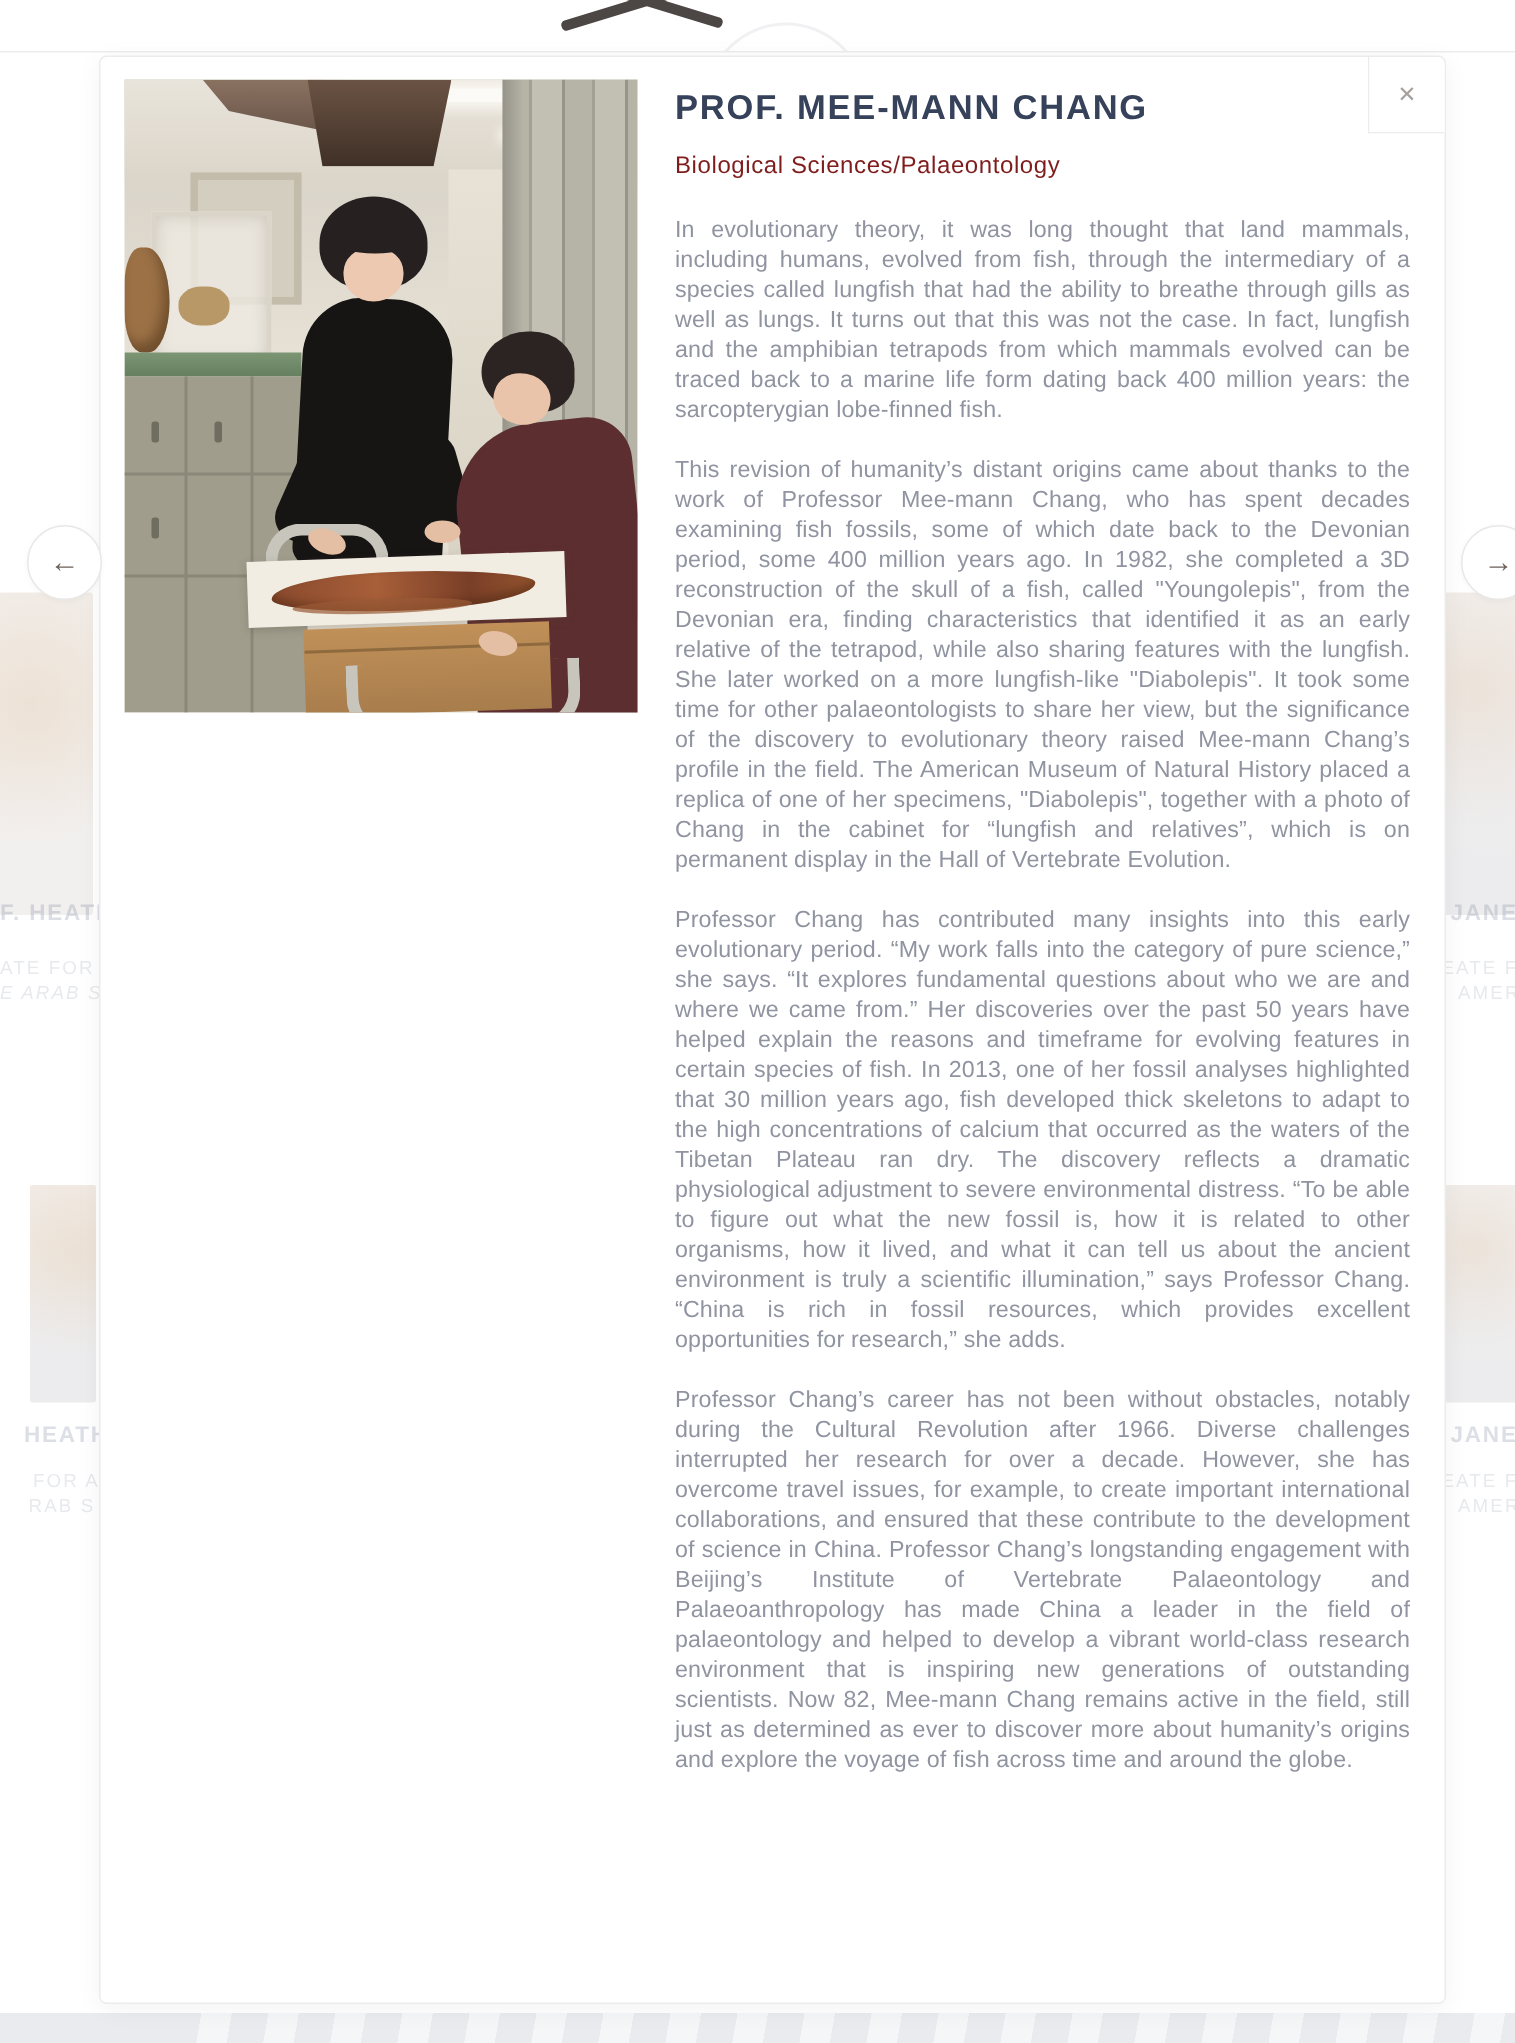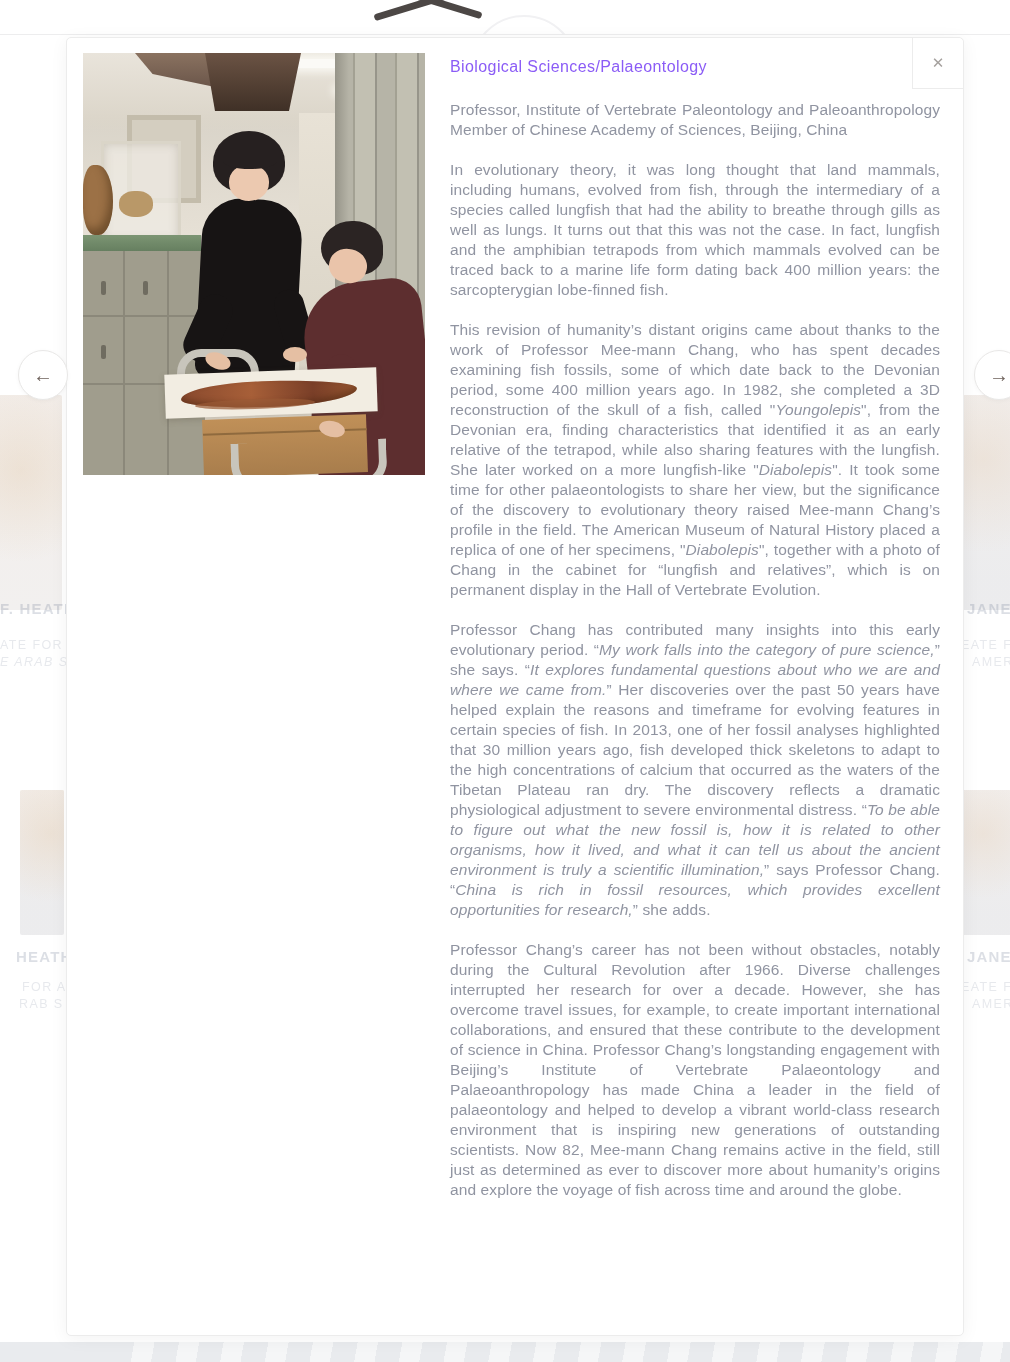--- a/index.html
+++ b/index.html
@@ -83,24 +83,24 @@
   .cart-top{left:82px;top:318px;width:212px;height:44px;background:#f2ede2;transform:rotate(-2deg);box-shadow:0 2px 6px rgba(80,70,55,.25);}
   .fossil-main{left:98px;top:328px;width:176px;height:26px;background:linear-gradient(90deg,#8a4a2e,#a75f38 40%,#7a3f28 75%,#94542f);border-radius:46% 54% 50% 50%/60% 40% 60% 40%;transform:rotate(-2deg);box-shadow:inset 0 -4px 6px rgba(60,30,10,.4);}
   .fossil-bits{left:112px;top:346px;width:120px;height:10px;background:#9a5a36;border-radius:50%;opacity:.7;transform:rotate(-2deg);}
   .cart-handle2{left:148px;top:388px;width:140px;height:40px;border:8px solid #c8c5bc;border-top:none;border-radius:0 0 26px 26px;background:transparent;transform:rotate(-2deg);}
   .cart-wood{left:120px;top:364px;width:164px;height:58px;background:linear-gradient(180deg,#c09058,#a87d4c);transform:rotate(-2deg);}
   .cart-wood-line{left:120px;top:378px;width:164px;height:2px;background:#8f6a3e;transform:rotate(-2deg);}
 
   
   .article{position:absolute;left:383px;top:20px;width:490px;}
   .title{margin:0 0 17px 0;font-size:23px;font-weight:bold;letter-spacing:1.2px;color:#36415a;}
-  .category{margin:0 0 24px 0;font-size:16px;letter-spacing:.4px;color:#8b5cf6;}
+  .category{margin:0 0 24px 0;font-size:16px;letter-spacing:.4px;color:#7f1d1d;}
   .para{margin:0 0 20px 0;font-size:15.5px;line-height:20px;letter-spacing:.1px;
         color:#9094a1;text-align:justify;}
-  .para .it{font-style:italic;}
+  .para .it{}
 </style>
 </head>
 <body>
 
 <div class="page">
 
   <div class="site-header">
     <div class="logo-stroke a"></div>
     <div class="logo-stroke b"></div>
     <div class="logo-arc"></div>
@@ -189,22 +189,22 @@
       <div class="ph fossil-bits"></div>
       <div class="ph w1-hand-l"></div>
       <div class="ph w1-hand-r"></div>
       <div class="ph cart-wood"></div>
       <div class="ph cart-wood-line"></div>
       <div class="ph cart-handle2"></div>
       <div class="ph w2-hand"></div>
     </div>
 
     <div class="article">
+      <h1 class="title">PROF. MEE-MANN CHANG</h1>
       <div class="category">Biological Sciences/Palaeontology</div>
-      <p class="para"><span>Professor, Institute of Vertebrate Paleontology and Paleoanthropology Member of Chinese Academy of Sciences, Beijing, China</span></p>
       <p class="para"><span>In evolutionary theory, it was long thought that land mammals, including humans, evolved from fish, through the intermediary of a species called lungfish that had the ability to breathe through gills as well as lungs. It turns out that this was not the case. In fact, lungfish and the amphibian tetrapods from which mammals evolved can be traced back to a marine life form dating back 400 million years: the sarcopterygian lobe-finned fish.</span></p>
       <p class="para"><span>This revision of humanity’s distant origins came about thanks to the work of Professor Mee-mann Chang, who has spent decades examining fish fossils, some of which date back to the Devonian period, some 400 million years ago. In 1982, she completed a 3D reconstruction of the skull of a fish, called "</span><span class="it">Youngolepis</span><span>", from the Devonian era, finding characteristics that identified it as an early relative of the tetrapod, while also sharing features with the lungfish. She later worked on a more lungfish-like "</span><span class="it">Diabolepis</span><span>". It took some time for other palaeontologists to share her view, but the significance of the discovery to evolutionary theory raised Mee-mann Chang’s profile in the field. The American Museum of Natural History placed a replica of one of her specimens, "</span><span class="it">Diabolepis</span><span>", together with a photo of Chang in the cabinet for “lungfish and relatives”, which is on permanent display in the Hall of Vertebrate Evolution.</span></p>
       <p class="para"><span>Professor Chang has contributed many insights into this early evolutionary period. “</span><span class="it">My work falls into the category of pure science,</span><span>” she says. “</span><span class="it">It explores fundamental questions about who we are and where we came from.</span><span>” Her discoveries over the past 50 years have helped explain the reasons and timeframe for evolving features in certain species of fish. In 2013, one of her fossil analyses highlighted that 30 million years ago, fish developed thick skeletons to adapt to the high concentrations of calcium that occurred as the waters of the Tibetan Plateau ran dry. The discovery reflects a dramatic physiological adjustment to severe environmental distress. “</span><span class="it">To be able to figure out what the new fossil is, how it is related to other organisms, how it lived, and what it can tell us about the ancient environment is truly a scientific illumination,</span><span>” says Professor Chang. “</span><span class="it">China is rich in fossil resources, which provides excellent opportunities for research,</span><span>” she adds.</span></p>
       <p class="para"><span>Professor Chang’s career has not been without obstacles, notably during the Cultural Revolution after 1966. Diverse challenges interrupted her research for over a decade. However, she has overcome travel issues, for example, to create important international collaborations, and ensured that these contribute to the development of science in China. Professor Chang’s longstanding engagement with Beijing’s Institute of Vertebrate Palaeontology and Palaeoanthropology has made China a leader in the field of palaeontology and helped to develop a vibrant world-class research environment that is inspiring new generations of outstanding scientists. Now 82, Mee-mann Chang remains active in the field, still just as determined as ever to discover more about humanity’s origins and explore the voyage of fish across time and around the globe.</span></p>
     </div>
 
   </div>
 </div>
 
 </body></html>

